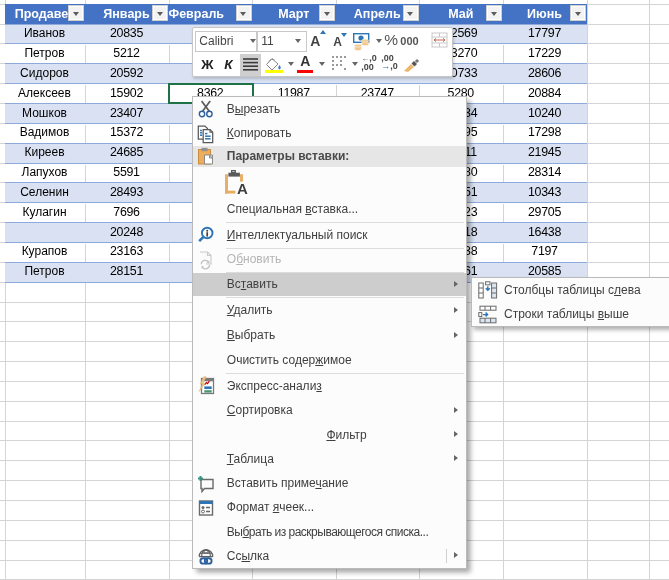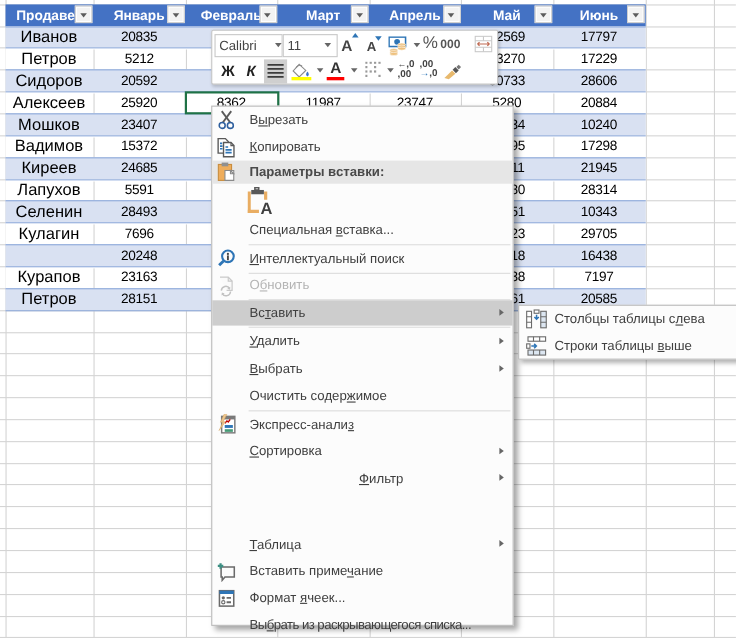--- a/index.html
+++ b/index.html
@@ -7,21 +7,21 @@
 .abs{position:absolute}
 #stage{position:relative;width:669px;height:580px}
 .gv{position:absolute;width:1px;background:#d4d4d4;top:0;height:580px}
 .gh{position:absolute;height:1px;background:#d4d4d4;left:0;width:669px}
 .row{position:absolute;left:4.5px;width:582px;height:19.85px;border-top:1px solid #8eaadb}
 .row.b{background:#d9e1f2}
 .row.w{background:#ffffff}
 .cv{position:absolute;top:1px;bottom:0;width:1px;background:#d4d4d4}
 .cell{position:absolute;top:0;height:19.85px;line-height:19.85px;text-align:center;
  font-size:12.4px;letter-spacing:-0.3px;color:#000}
-.cell.nm{font-size:15px;letter-spacing:0}
+.cell.nm{font-size:12px;letter-spacing:0}
 .hdr{position:absolute;left:4.5px;top:3.75px;width:582px;height:19.85px;background:#4472c4}
 .htxt{position:absolute;top:4.6px;height:19px;line-height:19px;font-weight:bold;
  font-size:12.5px;color:#fff}
 .fbtn{position:absolute;top:5.1px;width:16.2px;height:16.4px;background:#f3f3f3;
  border:1px solid #cfcfcf;box-shadow:inset 0 0 0 1px #fff}
 .fbtn:after{content:"";position:absolute;left:3.6px;top:5.5px;border-left:3.6px solid transparent;
  border-right:3.6px solid transparent;border-top:4.4px solid #5c5c5c}
 
 #menu{position:absolute;left:192.3px;top:96.3px;width:275px;height:472.9px;
  background:#fcfcfc;border:1px solid #bababa;box-shadow:3.5px 3.5px 5px rgba(0,0,0,.35)}
@@ -82,21 +82,21 @@
 <div class="gh" style="top:500.00px"></div>
 <div class="gh" style="top:519.85px"></div>
 <div class="gh" style="top:539.70px"></div>
 <div class="gh" style="top:559.55px"></div>
 <div class="gh" style="top:579.40px"></div>
 <div class="hdr"></div>
 <div class="htxt" style="left:6.0px;width:78.5px;overflow:hidden;text-align:center">Продавец</div>
 <div class="fbtn" style="left:68.3px"></div>
 <div class="htxt" style="left:84.5px;width:84.0px;overflow:hidden;text-align:center">Январь</div>
 <div class="fbtn" style="left:152.3px"></div>
-<div class="htxt" style="left:168.5px;width:83.5px;overflow:hidden;text-align:center">Февраль</div>
+<div class="htxt" style="left:168.5px;width:83.5px;overflow:hidden;text-align:left">Февраль</div>
 <div class="fbtn" style="left:235.8px"></div>
 <div class="htxt" style="left:252.0px;width:83.5px;overflow:hidden;text-align:center">Март</div>
 <div class="fbtn" style="left:319.3px"></div>
 <div class="htxt" style="left:335.5px;width:83.5px;overflow:hidden;text-align:center">Апрель</div>
 <div class="fbtn" style="left:402.8px"></div>
 <div class="htxt" style="left:419.0px;width:83.5px;overflow:hidden;text-align:center">Май</div>
 <div class="fbtn" style="left:486.3px"></div>
 <div class="htxt" style="left:502.5px;width:84.0px;overflow:hidden;text-align:center">Июнь</div>
 <div class="fbtn" style="left:570.3px"></div>
 <div class="row b" style="top:23.60px">
@@ -170,21 +170,21 @@
 <div class="cell nm" style="left:4.5px;width:80.0px;top:123.35px">Вадимов</div>
 <div class="cell nm" style="left:4.5px;width:80.0px;top:143.20px">Киреев</div>
 <div class="cell nm" style="left:4.5px;width:80.0px;top:182.90px">Селенин</div>
 <div class="cell nm" style="left:4.5px;width:80.0px;top:163.05px">Лапухов</div>
 <div class="cell nm" style="left:4.5px;width:80.0px;top:202.75px">Кулагин</div>
 <div class="cell nm" style="left:4.5px;width:80.0px;top:242.45px">Курапов</div>
 <div class="cell nm" style="left:4.5px;width:80.0px;top:262.30px">Петров</div>
 <div class="cell" style="left:84.5px;width:84.0px;top:24.10px">20835</div>
 <div class="cell" style="left:84.5px;width:84.0px;top:43.95px">5212</div>
 <div class="cell" style="left:84.5px;width:84.0px;top:63.80px">20592</div>
-<div class="cell" style="left:84.5px;width:84.0px;top:83.65px">25920</div>
+<div class="cell" style="left:84.5px;width:84.0px;top:83.65px">15902</div>
 <div class="cell" style="left:84.5px;width:84.0px;top:103.50px">23407</div>
 <div class="cell" style="left:84.5px;width:84.0px;top:123.35px">15372</div>
 <div class="cell" style="left:84.5px;width:84.0px;top:143.20px">24685</div>
 <div class="cell" style="left:84.5px;width:84.0px;top:163.05px">5591</div>
 <div class="cell" style="left:84.5px;width:84.0px;top:182.90px">28493</div>
 <div class="cell" style="left:84.5px;width:84.0px;top:202.75px">7696</div>
 <div class="cell" style="left:84.5px;width:84.0px;top:222.60px">20248</div>
 <div class="cell" style="left:84.5px;width:84.0px;top:242.45px">23163</div>
 <div class="cell" style="left:84.5px;width:84.0px;top:262.30px">28151</div>
 <div class="cell" style="left:168.5px;width:83.5px;top:83.65px">8362</div>
@@ -401,21 +401,21 @@
 Экспресс-анали<u>з</u>
 </div>
 <div class="mi" style="height:24.25px;line-height:24.25px;">
 <u>С</u>ортировка
 <div class="arrow" style="top:8.3px"></div>
 </div>
 <div class="mi" style="height:24.25px;line-height:24.25px;text-align:center;">
 <u>Ф</u>ильтр
 <div class="arrow" style="top:8.3px"></div>
 </div>
-<div class="mi" style="height:24.25px;line-height:24.25px;margin-top:36px;">
+<div class="mi" style="height:24.25px;line-height:24.25px;">
 <u>Т</u>аблица
 <div class="arrow" style="top:8.3px"></div>
 </div>
 <div class="mi" style="height:24.25px;line-height:24.25px;">
 <svg class="mico" width="20" height="20" viewBox="0 0 20 20">
           <path d="M5 6.5 h12 v9 h-8.5 l-2.5 3 v-3 h-1 z" fill="none" stroke="#6a6a6a" stroke-width="1.4"></path>
           <path d="M4.5 3 v5 M2 5.5 h5" stroke="#3d8f83" stroke-width="2"></path>
         </svg>
 Вставить приме<u>ч</u>ание
 </div>

